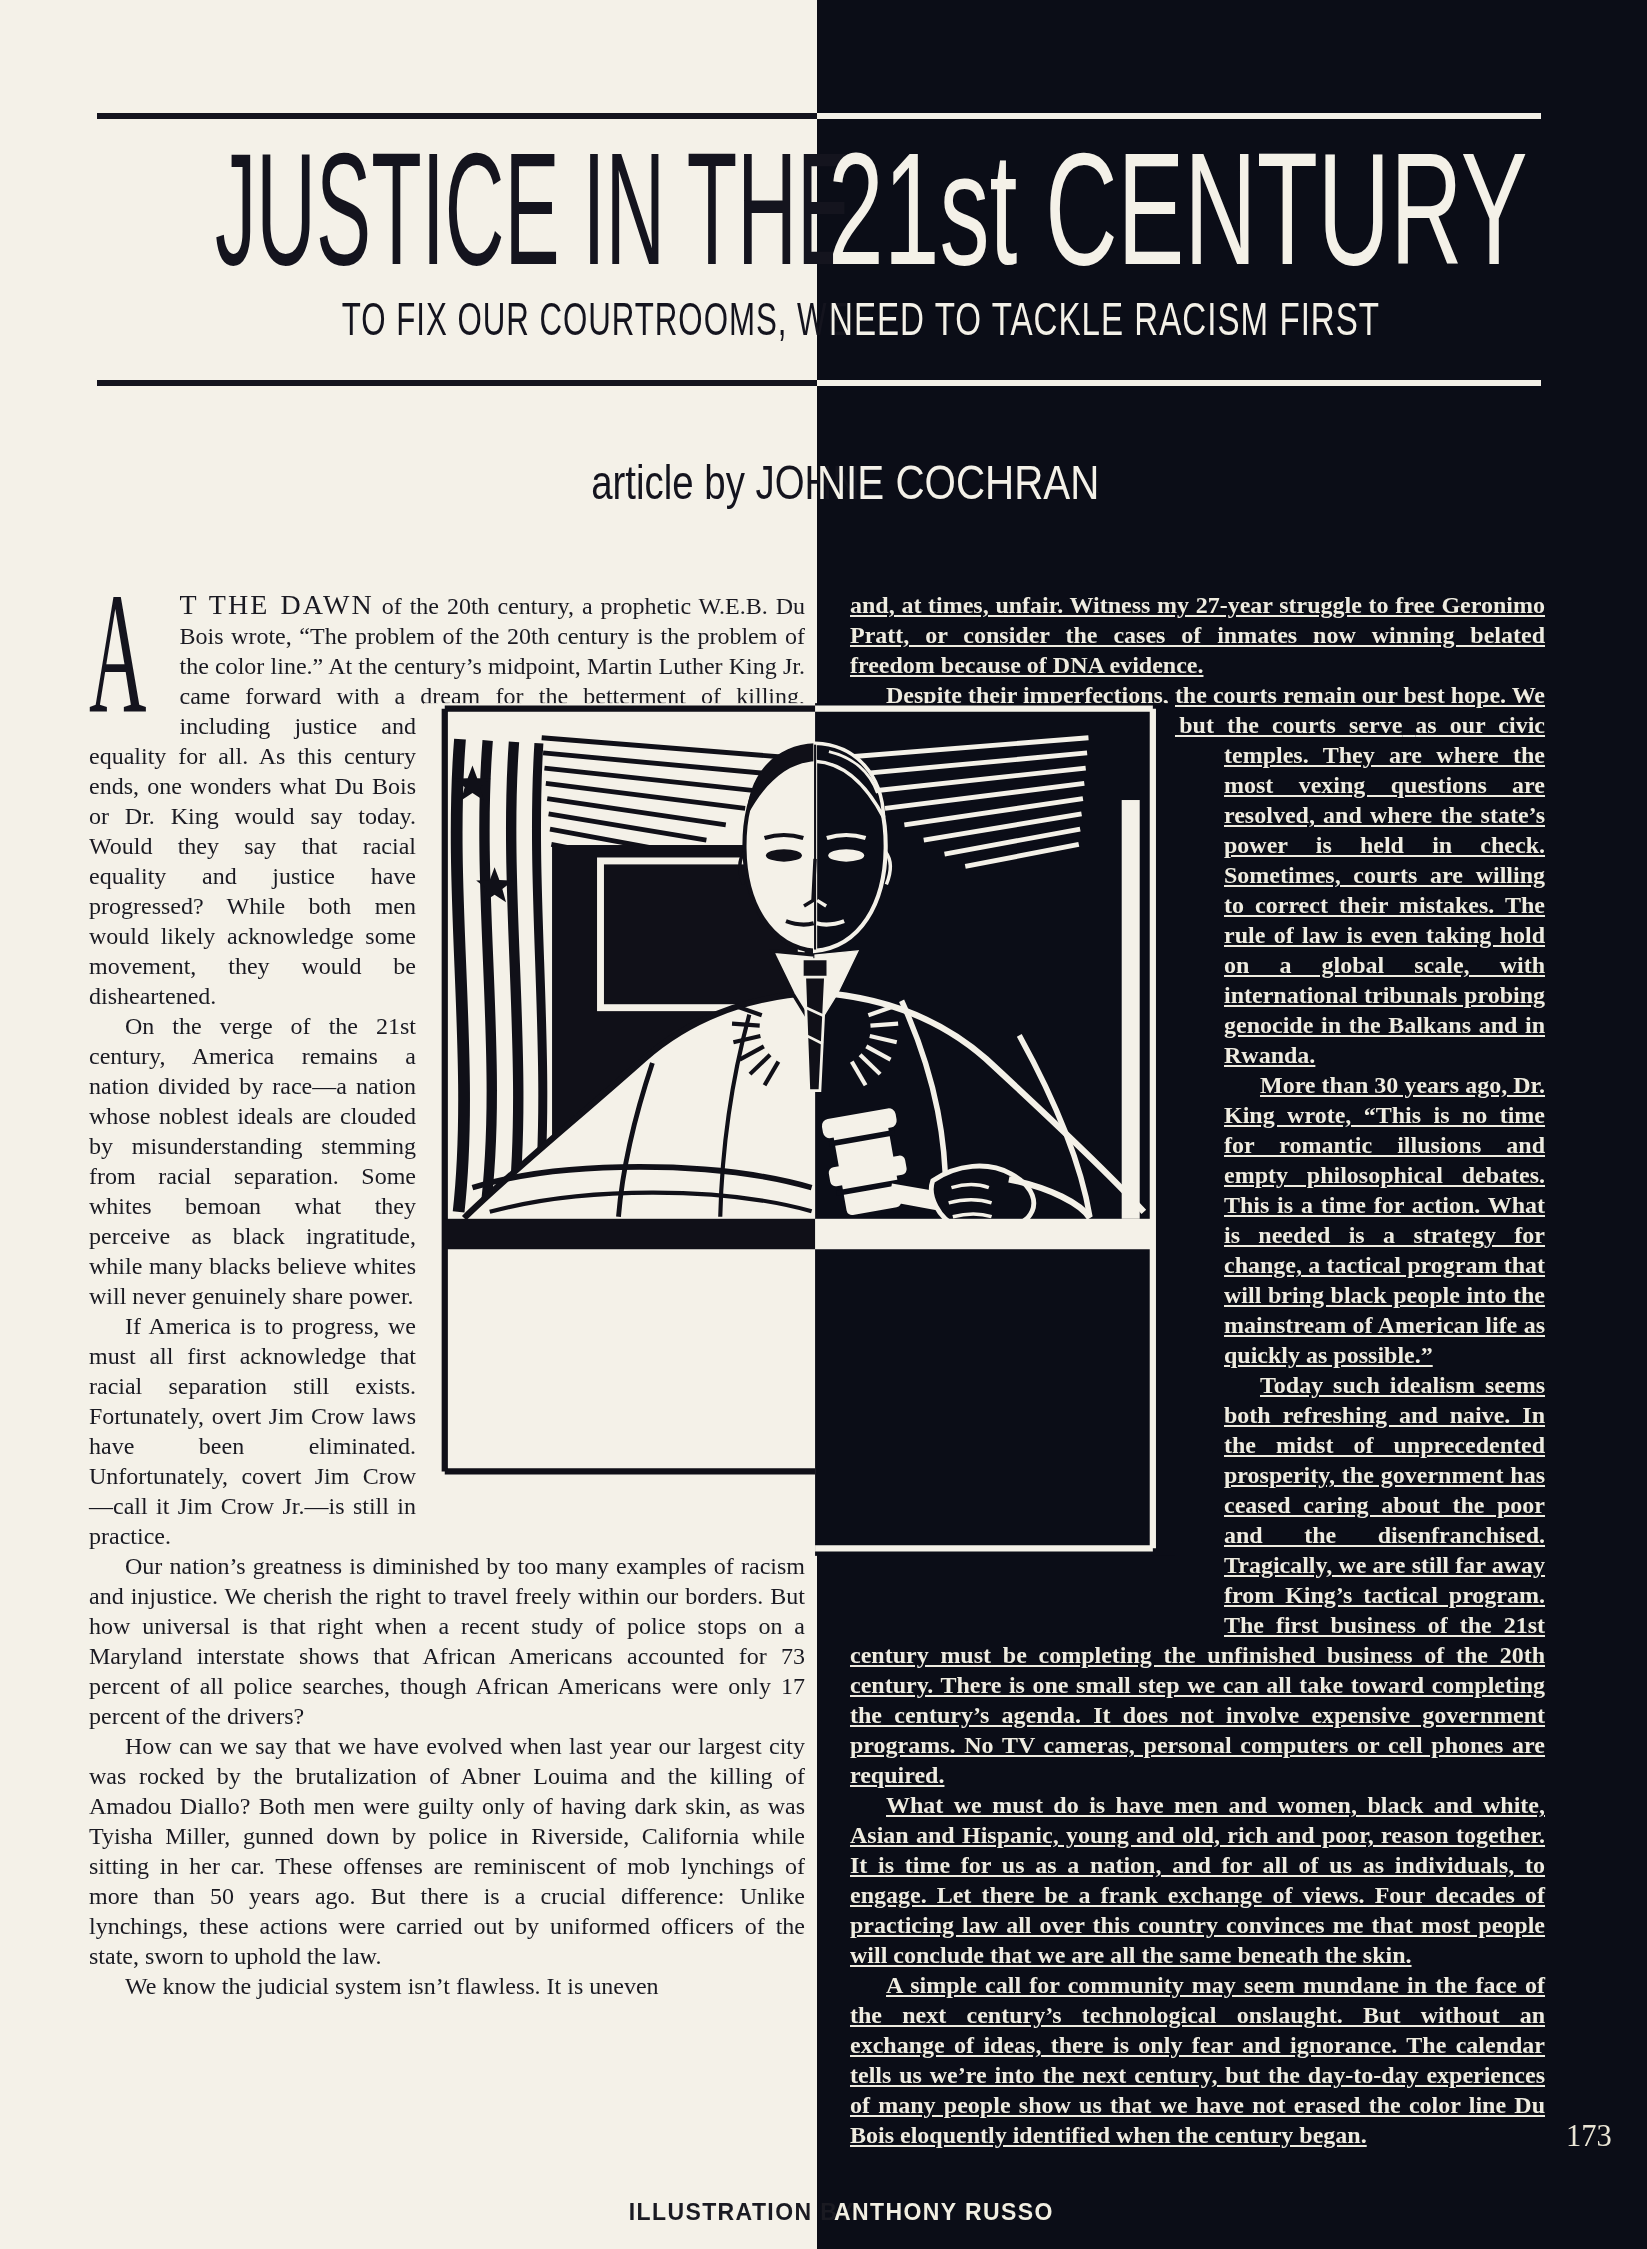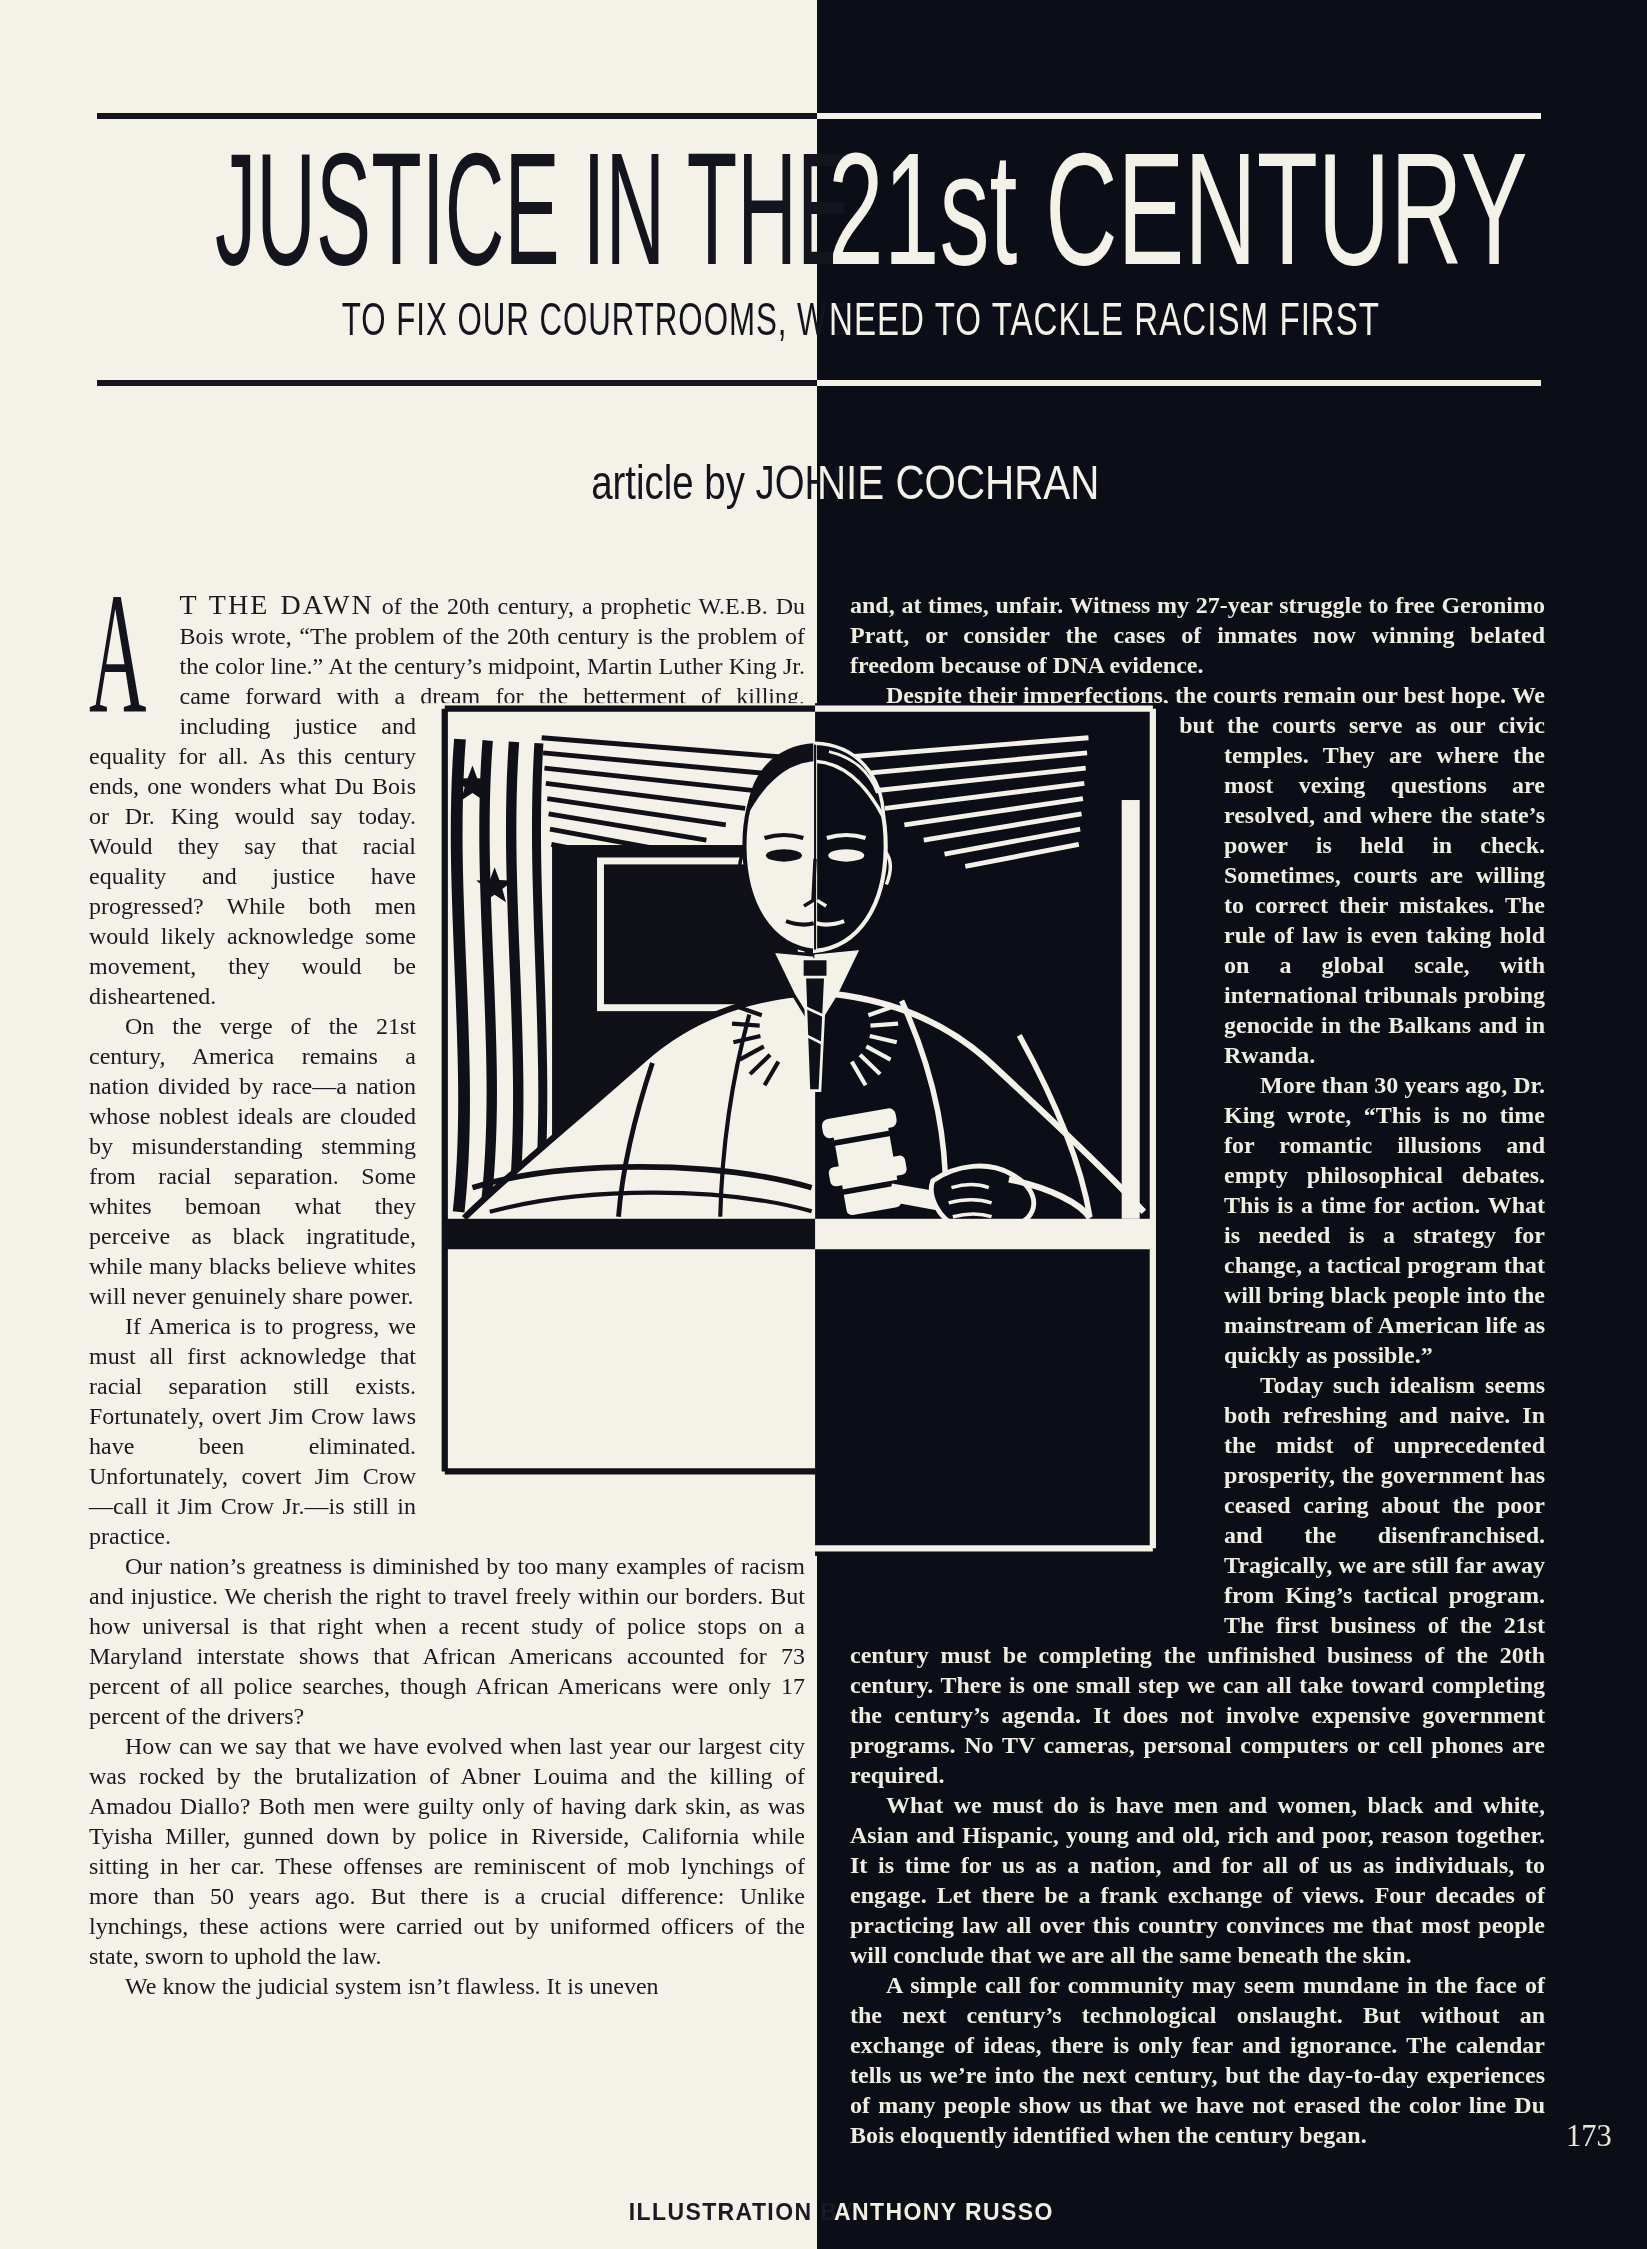--- a/index.html
+++ b/index.html
@@ -18,21 +18,21 @@
   .t-left  { top:130px; right:839px; font-size:159px; line-height:159px; color:#14141e; transform:scaleX(0.52); transform-origin:100% 50%; }
   .t-right { top:130px; left:828px;  font-size:159px; line-height:159px; color:#f4f1e8; transform:scaleX(0.63); transform-origin:0 50%; }
   .s-left  { top:296px; right:842px; font-size:46px; line-height:46px; color:#14141e; letter-spacing:1.4px; transform:scaleX(0.68); transform-origin:100% 50%; }
   .s-right { top:296px; left:829px;  font-size:46px; line-height:46px; color:#f4f1e8; letter-spacing:1.4px; transform:scaleX(0.72); transform-origin:0 50%; }
   .b-left  { top:458px; right:831px; font-size:48px; line-height:50px; color:#14141e; transform:scaleX(0.80); transform-origin:100% 50%; }
   .b-right { top:458px; left:817px;  font-size:48px; line-height:50px; color:#f4f1e8; transform:scaleX(0.84); transform-origin:0 50%; }
 
   .col { position:absolute; top:590px; text-align:justify; font-size:24px; line-height:30px; }
   .col p { margin:0; }
   .col-left  { left:89px;  width:716px; color:#1a1a22; }
-  .col-right { left:850px; width:695px; color:#efece0; font-weight:700; }
+  .col-right { left:850px; width:695px; color:#efece0; font-weight:700;text-decoration:underline; }
   .ind { text-indent:36px; }
 
   .cut { display:block; }
   .cut-r { float:right; width:389px; height:781px; }
   .cut-l { float:left;  width:374px; height:897px; }
 
   .dropcap { float:left; width:78px; height:119px; margin:2.8px 12.5px 0 0; overflow:visible;
     font:400 173px/122px "Liberation Serif",serif; color:#14141e;
     transform:scaleX(0.46); transform-origin:0 18%; }
   .leadin { font-size:28px; letter-spacing:2.1px; }

